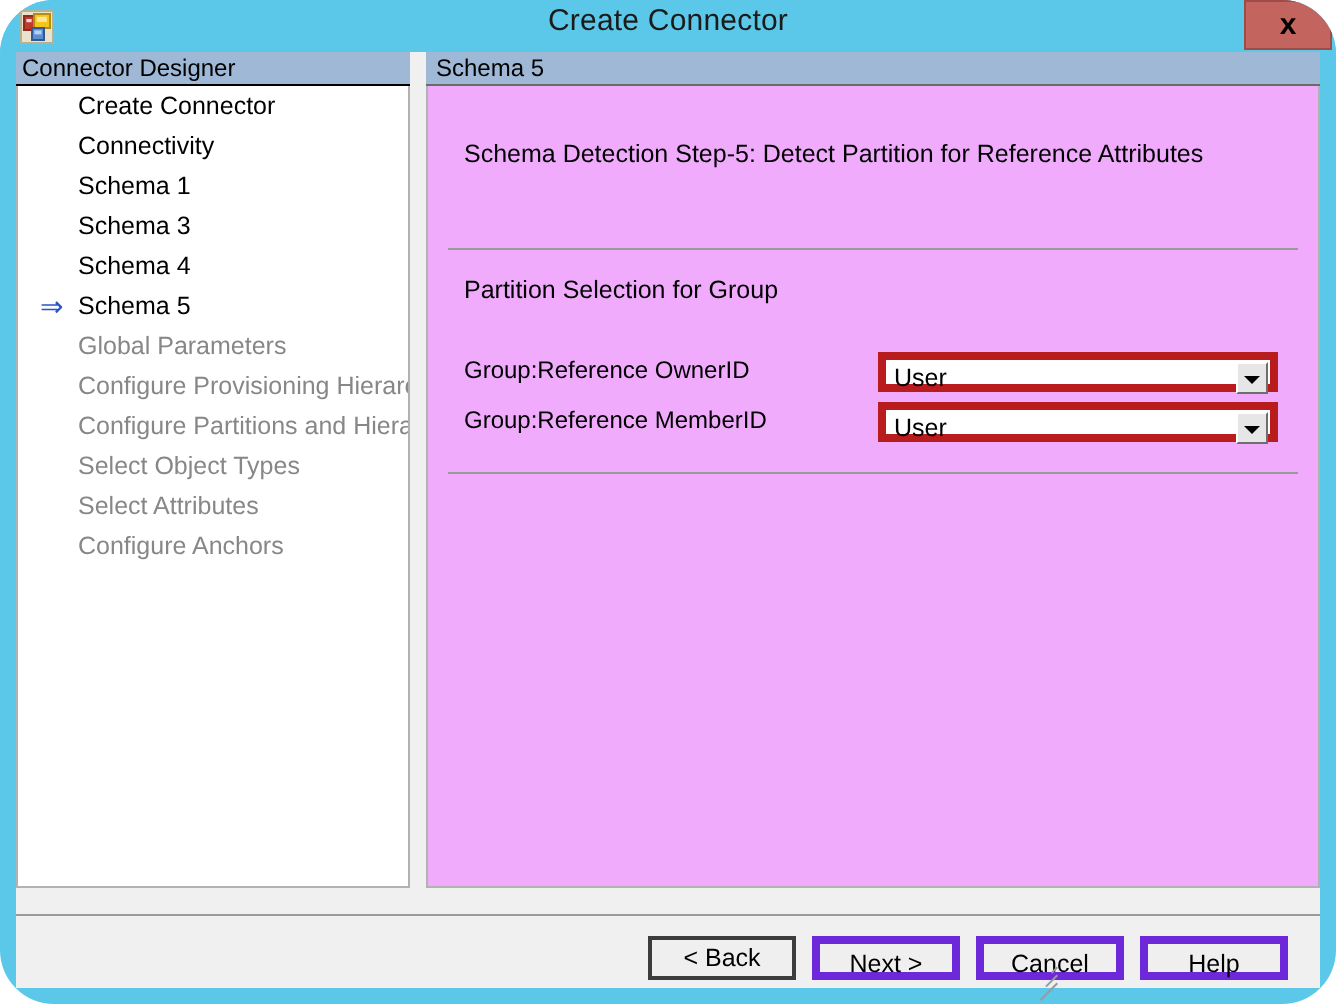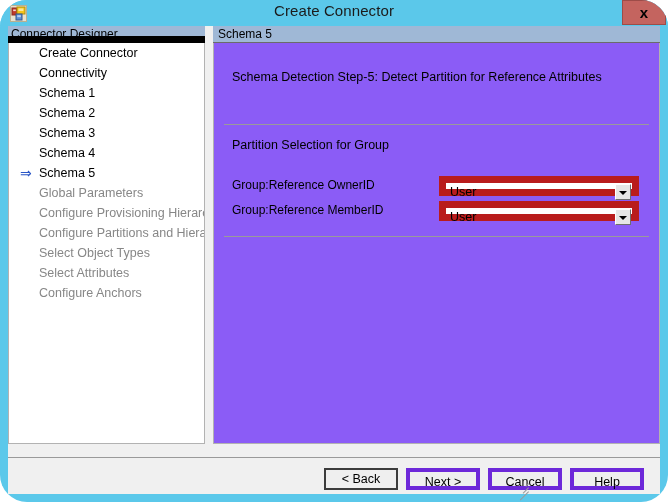--- a/index.html
+++ b/index.html
@@ -77,21 +77,21 @@
     top: 0px;
     width: 197px;
     height: 418px;
   }
   #tree-header {
     position: absolute;
     left: 0; top: 0;
     width: 197px;
     height: 17px;
     background: #9fb8d6;
-    border-bottom: 7px solid #000000;
+    border-bottom: 1px solid #000000;
     box-sizing: border-box;
     font-size: 12px;
     color: #000000;
     padding-left: 3px;
     line-height: 16px;
     white-space: nowrap;
   }
   #tree-body {
     position: absolute;
     left: 0; top: 17px;
@@ -154,21 +154,21 @@
     color: #000000;
     padding-left: 5px;
     line-height: 16px;
     white-space: nowrap;
   }
   #content-body {
     position: absolute;
     left: 0; top: 17px;
     width: 447px;
     height: 401px;
-    background: #8b5cf6;
+    background: #f0abfc;
     border: 1px solid #b2b2b2;
     border-top: none;
     box-sizing: border-box;
   }
   #step-title {
     position: absolute;
     left: 18px;
     top: 27px;
     font-size: 12.5px;
     color: #000000;
@@ -204,21 +204,21 @@
     color: #000000;
     white-space: nowrap;
   }
   .combo {
     position: absolute;
     left: 225px;
     top: 0px;
     width: 200px;
     height: 20px;
     background: #ffffff;
-    border: 7px solid #b91c1c;
+    border: 4px solid #b91c1c;
     box-sizing: border-box;
     cursor: pointer;
   }
   .combo-value {
     position: absolute;
     left: 4px;
     top: 0px;
     font-size: 12.5px;
     line-height: 18px;
     color: #000000;
@@ -324,21 +324,20 @@
   </div>
 
   <div id="client">
 
     <div id="tree-panel">
       <div id="tree-header">Connector Designer</div>
       <div id="tree-body">
           <div class="tree-item"><span>Create Connector</span></div>
           <div class="tree-item"><span>Connectivity</span></div>
           <div class="tree-item"><span>Schema 1</span></div>
-          <div class="tree-item"><span>Schema 2</span></div>
           <div class="tree-item"><span>Schema 3</span></div>
           <div class="tree-item"><span>Schema 4</span></div>
           <div class="tree-item"><span class="tree-arrow">⇒</span><span>Schema 5</span></div>
           <div class="tree-item disabled"><span>Global Parameters</span></div>
           <div class="tree-item disabled"><span>Configure Provisioning Hierarchy</span></div>
           <div class="tree-item disabled"><span>Configure Partitions and Hierarchies</span></div>
           <div class="tree-item disabled"><span>Select Object Types</span></div>
           <div class="tree-item disabled"><span>Select Attributes</span></div>
           <div class="tree-item disabled"><span>Configure Anchors</span></div>
         </div>

